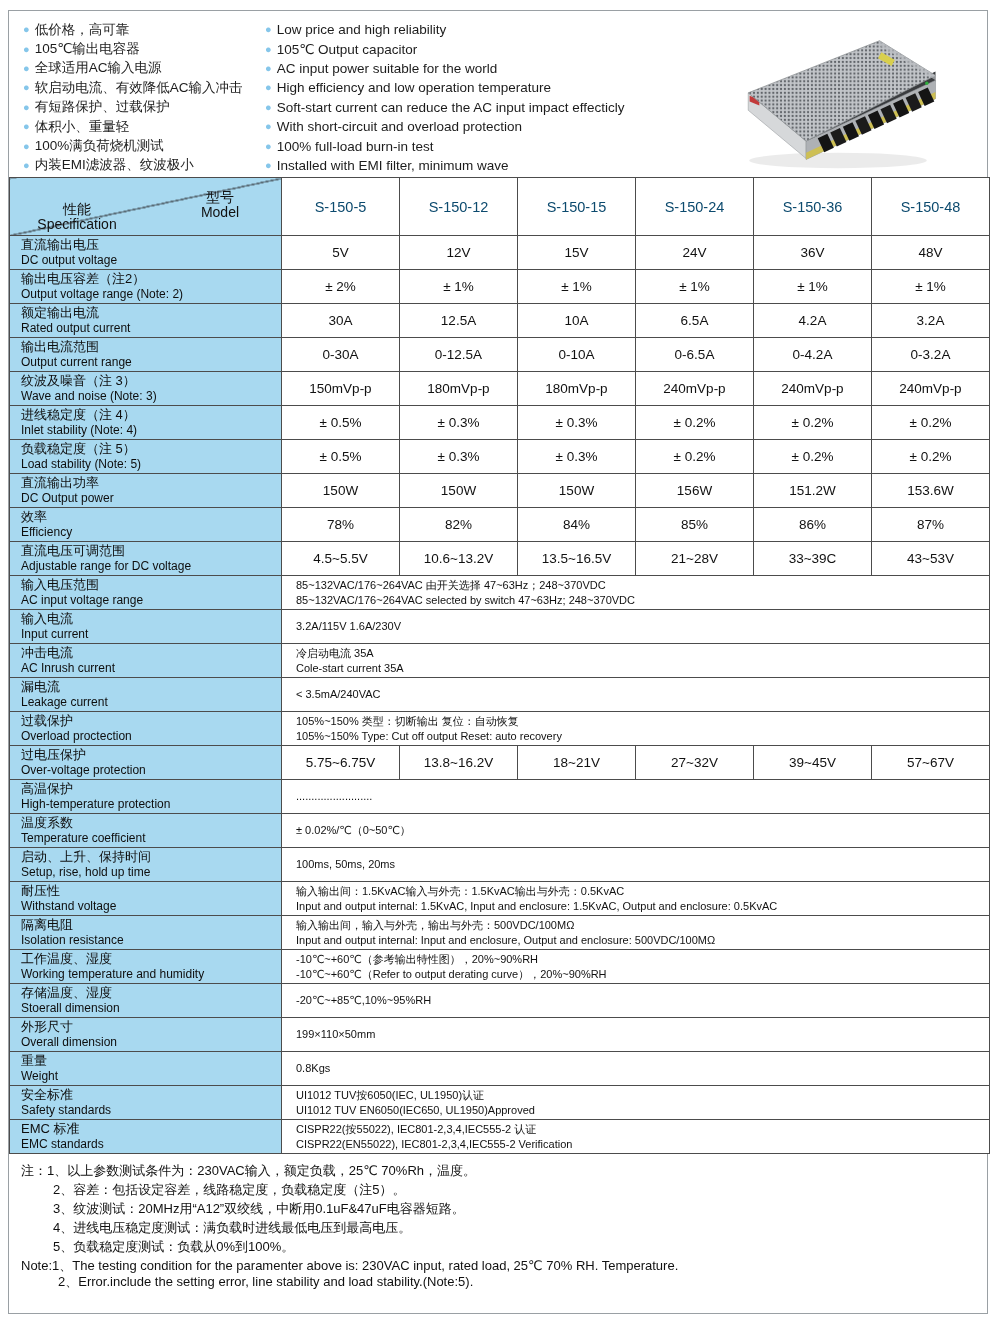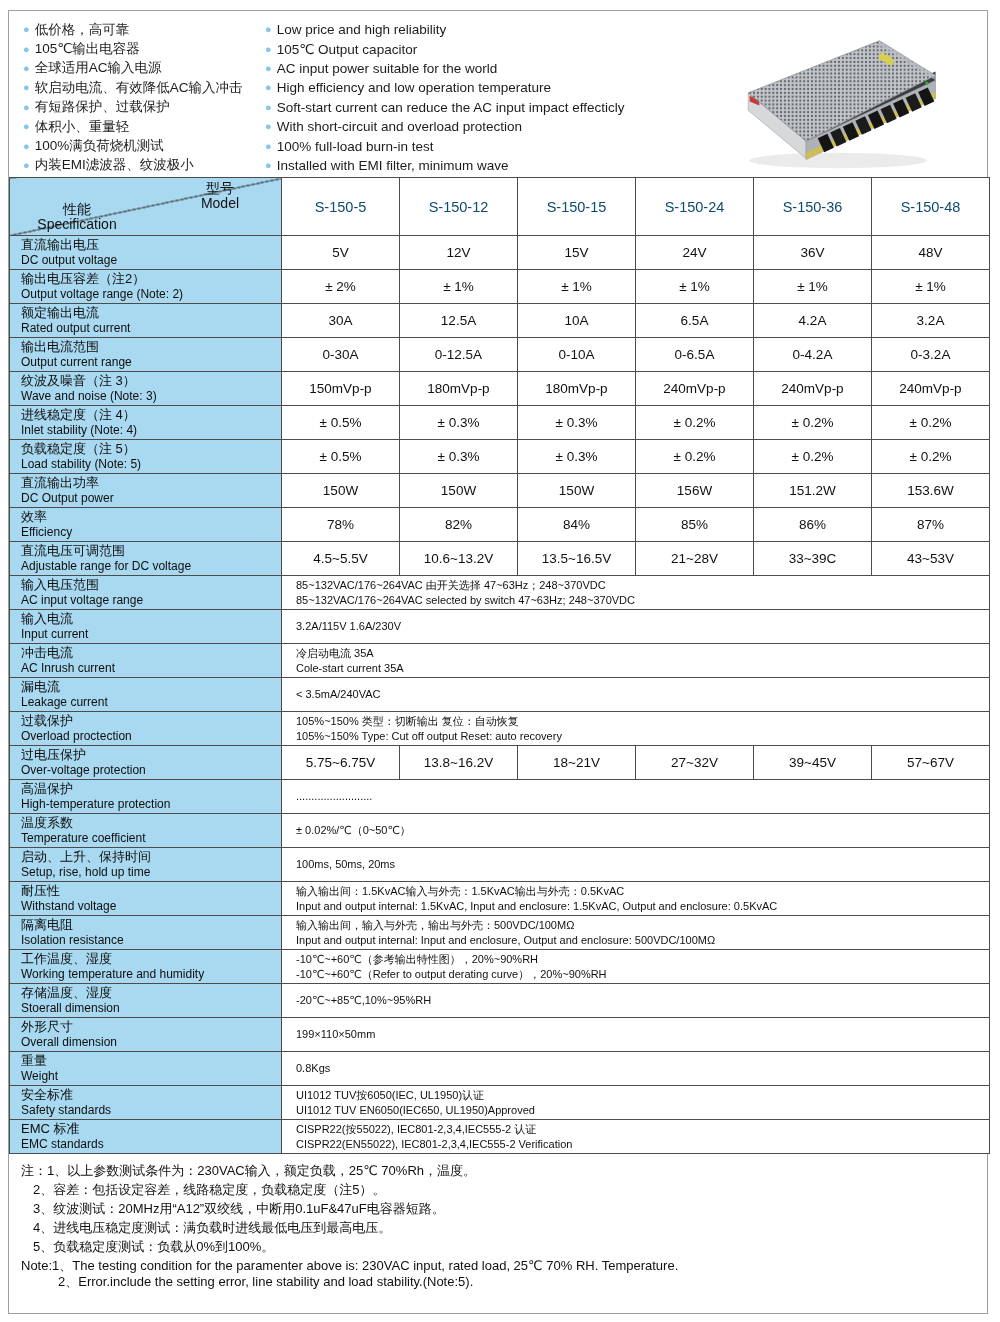--- a/index.html
+++ b/index.html
@@ -25,35 +25,35 @@
     border-collapse:collapse;table-layout:fixed;width:980px;
     margin:0;border:1px solid #474747;
   }
   table.spec td{border:1px solid #4c4c4c;box-sizing:border-box;overflow:hidden;}
   tr.head-row{height:58px;}
   tr.spec-row{height:32.8px;}
   .diag-cell{
     position:relative;background:#a8d9f0;
     background-image:linear-gradient(to bottom right,transparent calc(50% - 0.8px),#5a6d78 calc(50% - 0.8px),#5a6d78 calc(50% + 0.8px),transparent calc(50% + 0.8px));
   }
-  .diag-tr{position:absolute;top:3px;right:16px;width:90px;text-align:center;font-size:14px;line-height:15px;color:#111;}
+  .diag-tr{position:absolute;top:12px;right:16px;width:90px;text-align:center;font-size:14px;line-height:15px;color:#111;}
   .diag-bl{position:absolute;bottom:3px;left:12px;width:110px;text-align:center;font-size:14px;line-height:15px;color:#111;}
   .model-cell{background:#fff;text-align:center;font-size:14.5px;color:#0c4a6e;}
   .spec-cell{background:#a8d9f0;text-align:left;padding:2px 12px 2px 11px;}
   .zh-line{font-size:13px;line-height:14.5px;color:#0e0e0e;white-space:nowrap;}
   .en-line{font-size:12px;line-height:14.5px;color:#0e0e0e;white-space:nowrap;}
   .val-cell{background:#fff;text-align:center;font-size:13.5px;color:#111;}
   .span-cell{background:#fff;text-align:left;padding:1px 4px 1px 14px;}
   .span-line{font-size:11px;line-height:14.6px;color:#111;white-space:nowrap;}
   
   .notes{padding:7px 0 0 12px;}
   .note-line{font-size:13px;color:#101010;white-space:nowrap;}
   .notes-zh .note-line{line-height:19px;}
   .notes-en .note-line{line-height:15.8px;}
-  .indent-zh{margin-left:12px;}
+  .indent-zh{margin-left:32px;}
   .indent-en{margin-left:37px;}
 </style>
 </head>
 <body>
 
 <div class="frame">
 
   <div class="features">
     <div class="feat-col zh">
         <div class="feat-item">

